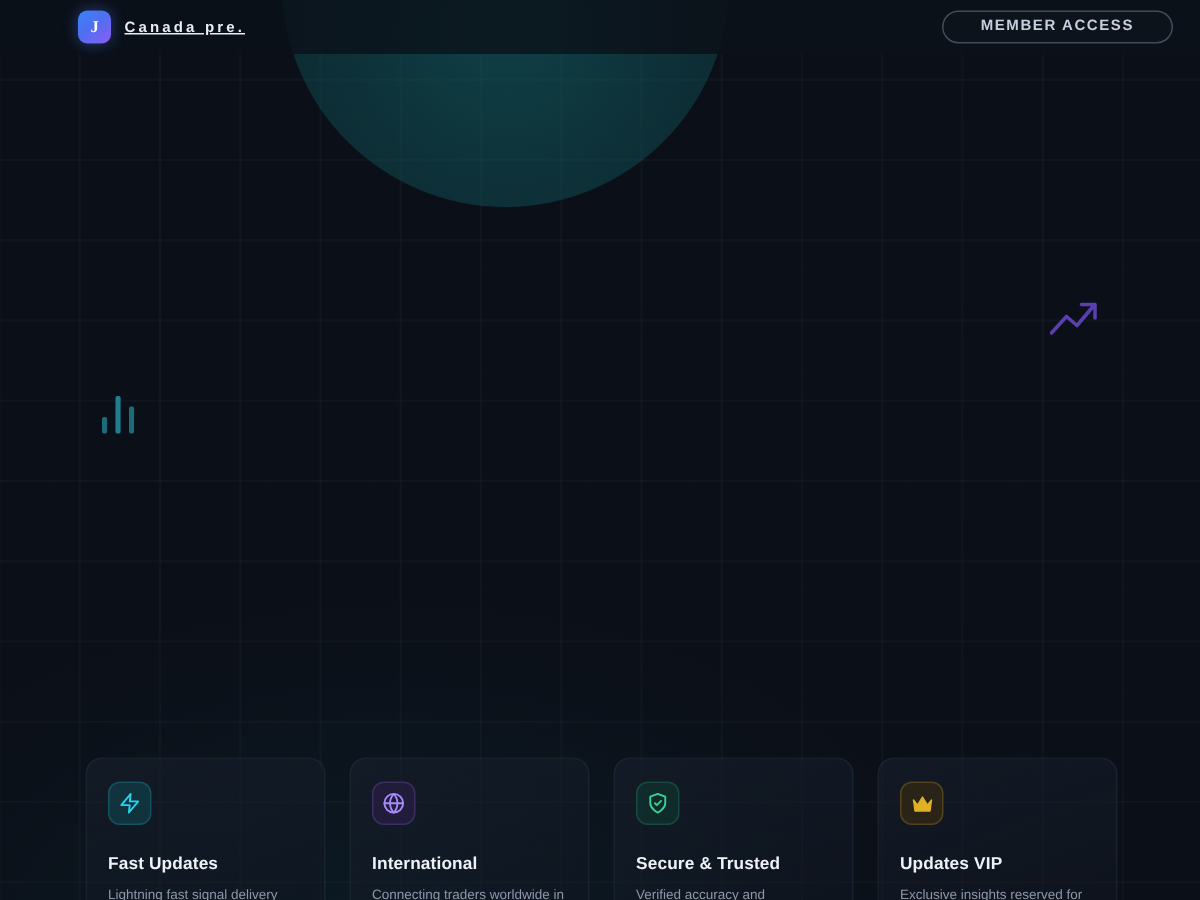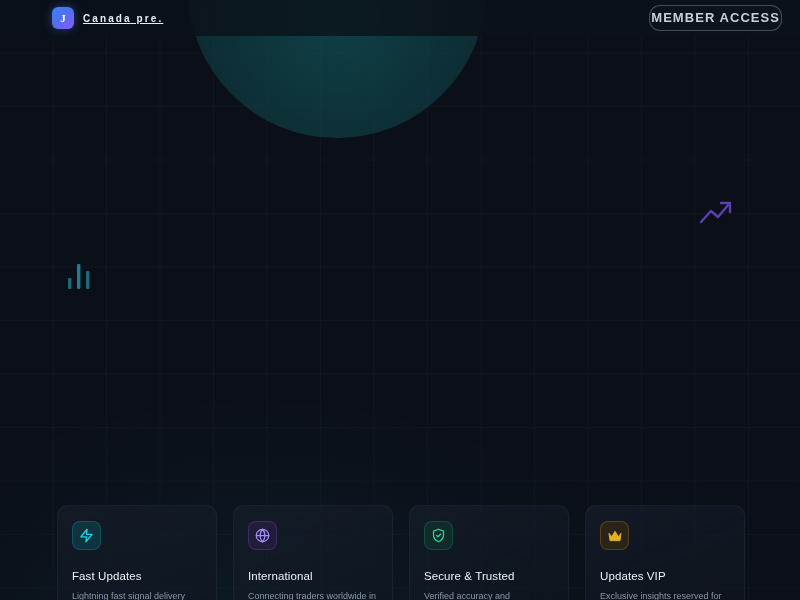--- a/index.html
+++ b/index.html
@@ -81,22 +81,22 @@
     letter-spacing:2.1px;
     font-weight:700;
     color:#e8edf5;
     text-decoration:underline;
   }
 
   .member-btn {
     border:1px solid rgba(150,170,200,0.38);
     background:rgba(255,255,255,0.012);
     border-radius:11px;
-    padding:4px 1px 5px;
-    font-size:13px;
+    padding:4px 25px 5px;
+    font-size:10px;
     letter-spacing:1.05px;
     font-weight:700;
     color:#c6cfdd;
     white-space:nowrap;
     cursor:pointer;
   }
 
   
   .cards {
     position:absolute;
@@ -123,21 +123,21 @@
     display:flex; align-items:center; justify-content:center;
     margin-bottom:20px;
   }
   .ic-cyan   { background:rgba(16,72,82,0.55);  border:1px solid rgba(34,200,215,0.22); }
   .ic-purple { background:rgba(45,30,72,0.60);  border:1px solid rgba(150,110,240,0.22); }
   .ic-green  { background:rgba(14,58,48,0.55);  border:1px solid rgba(42,190,140,0.22); }
   .ic-gold   { background:rgba(62,47,14,0.55);  border:1px solid rgba(215,170,45,0.24); }
 
   .card-title {
     font-size:11.5px;
-    font-weight:400;
+    font-weight:700;
     color:#eef2f8;
     margin-bottom:8px;
     letter-spacing:0.1px;
   }
 
   .card-desc {
     font-size:9px;
     line-height:1.45;
     color:#8a97aa;
   }

